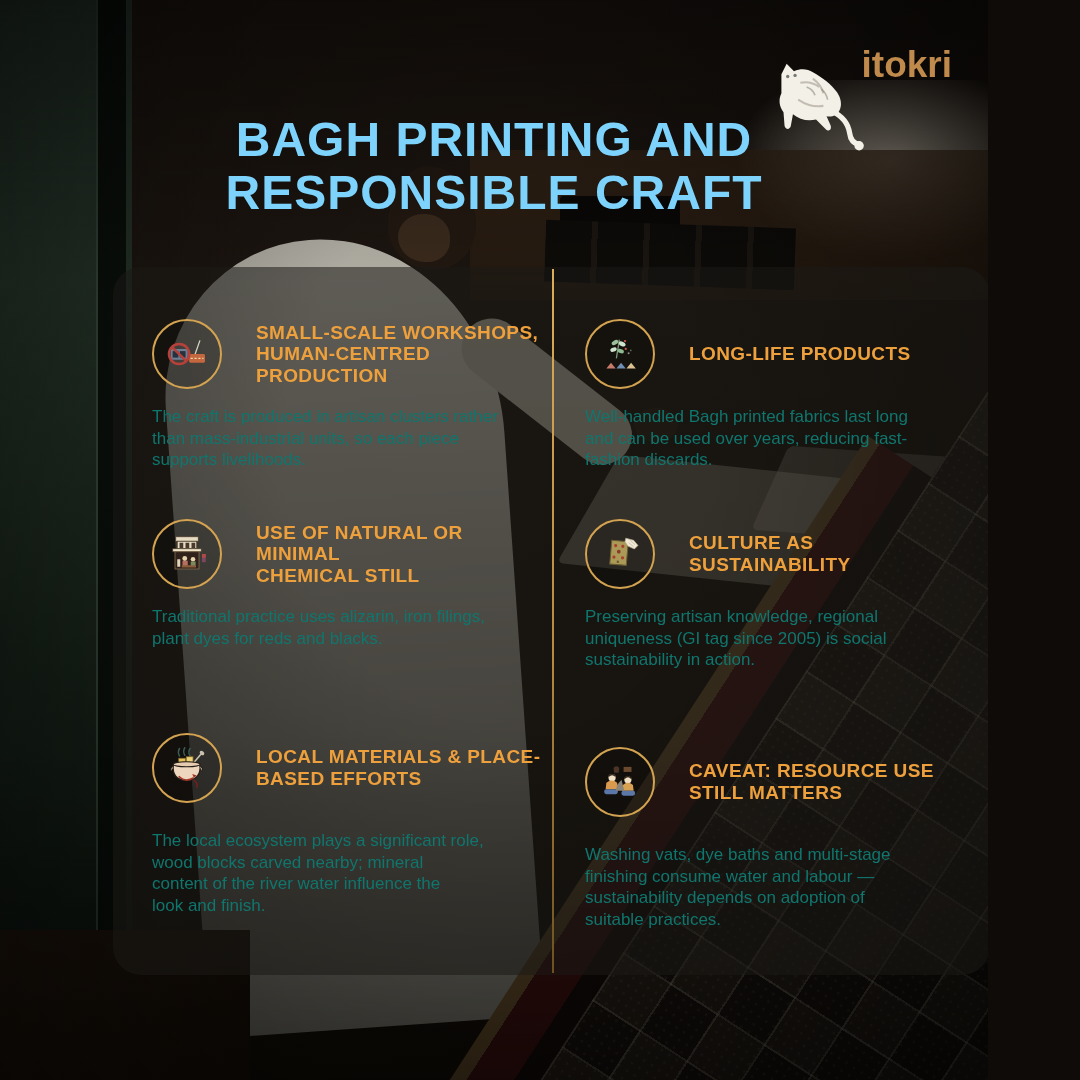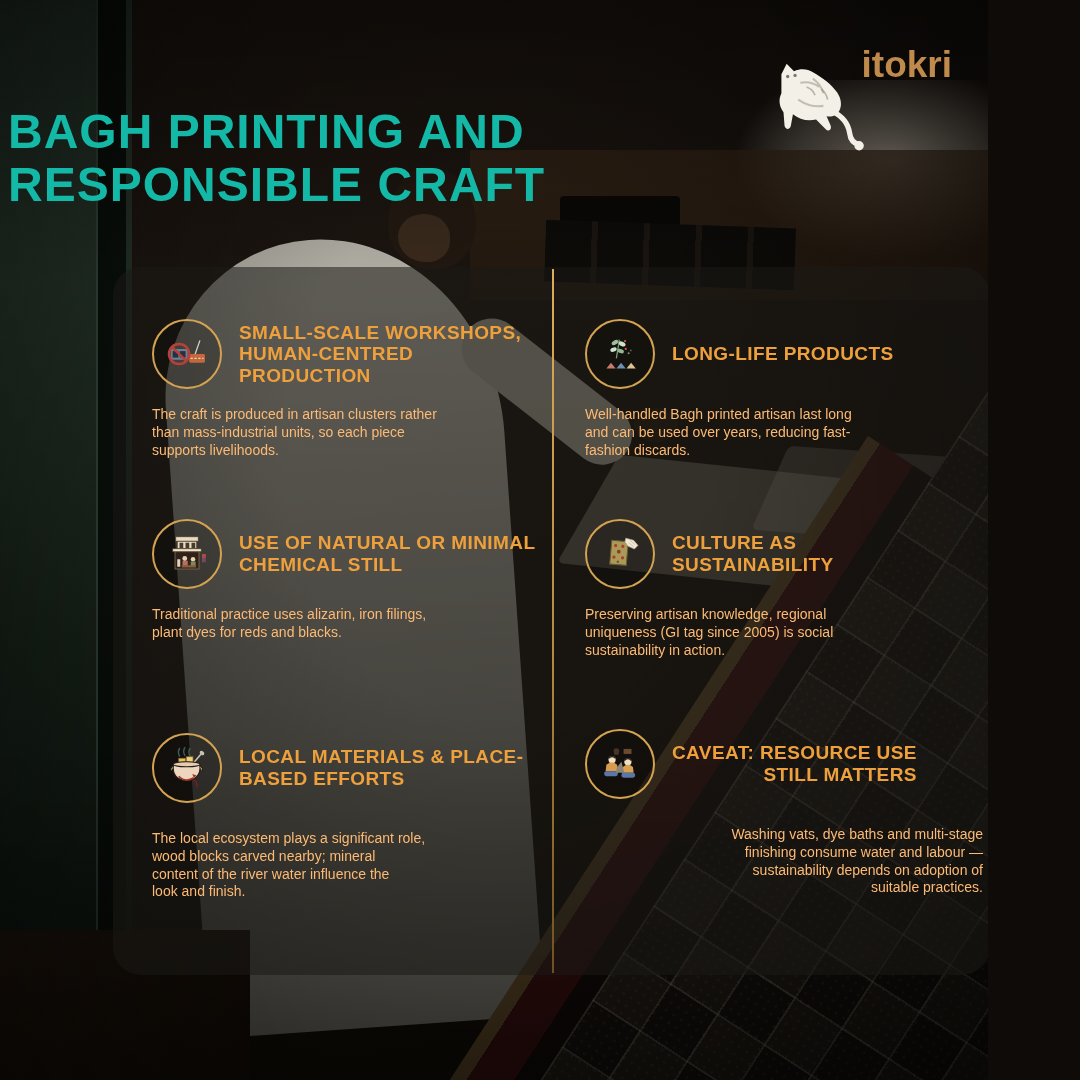--- a/index.html
+++ b/index.html
@@ -46,40 +46,40 @@
       repeating-linear-gradient(0deg,rgba(199,189,168,.30) 0 2px,transparent 2px 56px),
       repeating-conic-gradient(from 0deg,#2b241c 0% 25%,#1c1611 25% 50%);
     background-size:9px 9px,auto,auto,112px 112px;}
   .bg-floor{left:0;top:930px;width:250px;height:160px;background:linear-gradient(100deg,#2e1f12,#1d130a);}
   .bg-vignette{inset:0;background:
       radial-gradient(ellipse at 50% 42%,rgba(0,0,0,0) 30%,rgba(0,0,0,.40) 78%,rgba(0,0,0,.58) 100%),
       linear-gradient(180deg,rgba(0,0,0,.50) 0%,rgba(0,0,0,.15) 26%,rgba(0,0,0,.22) 68%,rgba(0,0,0,.50) 100%);}
   
   .logo{position:absolute;top:44px;right:36px;z-index:6;
     color:#c08a4d;font-size:37px;font-weight:700;letter-spacing:0px;}
-  .title{position:absolute;left:0;right:0;top:98px;z-index:5;margin:8px;
-    text-align:left;color:#14b8a6;font-size:48px;font-weight:700;letter-spacing:1px;
+  .title{position:absolute;left:0;right:0;top:98px;z-index:5;margin:16px;
+    text-align:center;color:#7dd3fc;font-size:48px;font-weight:700;letter-spacing:1px;
     line-height:1.1;white-space:pre-line;}
   .cat{position:absolute;left:752px;top:50px;width:126px;height:118px;z-index:6;}
   
   .panel{position:absolute;left:113px;top:267px;width:877px;height:708px;z-index:4;
     background:rgba(28,26,22,.55);border-radius:28px;}
   .divider{position:absolute;left:439px;top:2px;bottom:2px;width:2px;
     background:linear-gradient(180deg,#dcae59 0%,#b68a3f 55%,#6e5120 100%);}
   
   .card{position:absolute;width:398px;}
   .c1{left:39px;top:52px;} .c2{left:472px;top:52px;}
   .c3{left:39px;top:252px;} .c4{left:472px;top:252px;}
-  .c5{left:39px;top:466px;} .c6{left:472px;top:462px;text-align:right;}
-  .card-head{display:flex;align-items:center;gap:17px;}
+  .c5{left:39px;top:466px;} .c6{left:472px;top:480px;}
+  .card-head{display:flex;align-items:center;gap:34px;}
   .icon-circle{flex:none;width:66px;height:66px;border:2px solid #d4a351;border-radius:50%;
     display:flex;align-items:center;justify-content:center;background:rgba(0,0,0,.18);}
   .card-title{color:#eda03c;font-size:19px;font-weight:700;letter-spacing:.4px;line-height:1.14;
     white-space:pre-line;max-width:308px;}
-  .card-body{margin-top:17px;color:#fdba74;font-size:14px;line-height:1.27;white-space:pre-line;}
+  .card-body{margin-top:17px;color:#0f766e;font-size:17px;line-height:1.27;white-space:pre-line;}
   .c5 .card-body,.c6 .card-body{margin-top:27px;}
 </style>
 </head>
 <body>
 
 <div class="stage">
 
   <div class="bg">
     <div class="bg-base"></div>
     <div class="bg-wall-left"></div>
@@ -156,21 +156,21 @@
             <circle cx="40" cy="25" r="1.6" fill="#c4574e"></circle>
             <circle cx="44" cy="31" r="1.4" fill="#8a8f7a"></circle>
             <circle cx="47" cy="27" r="1.2" fill="#5f6b5a"></circle>
             <path d="M13 52 l6.5 -8 6.5 8 z" fill="#c87a6c"></path>
             <path d="M27 52 l6.5 -8 6.5 8 z" fill="#6f8fb5"></path>
             <path d="M41 52 l6.5 -8 6.5 8 z" fill="#dcc193"></path>
           </svg>
         </div>
         <div class="card-title">LONG-LIFE PRODUCTS</div>
       </div>
-      <div class="card-body">Well-handled Bagh printed artisan last long
+      <div class="card-body">Well-handled Bagh printed fabrics last long
 and can be used over years, reducing fast-
 fashion discards.</div>
     </div>
 
     <div class="card c3">
       <div class="card-head">
         <div class="icon-circle">
           <svg width="48" height="48" viewBox="0 0 64 64">
             <rect x="17" y="9" width="30" height="6" fill="#e6dcc2" stroke="#4a3a28" stroke-width="1"></rect>
             <rect x="19" y="15" width="26" height="10" fill="#e6dcc2" stroke="#4a3a28" stroke-width="1"></rect>

